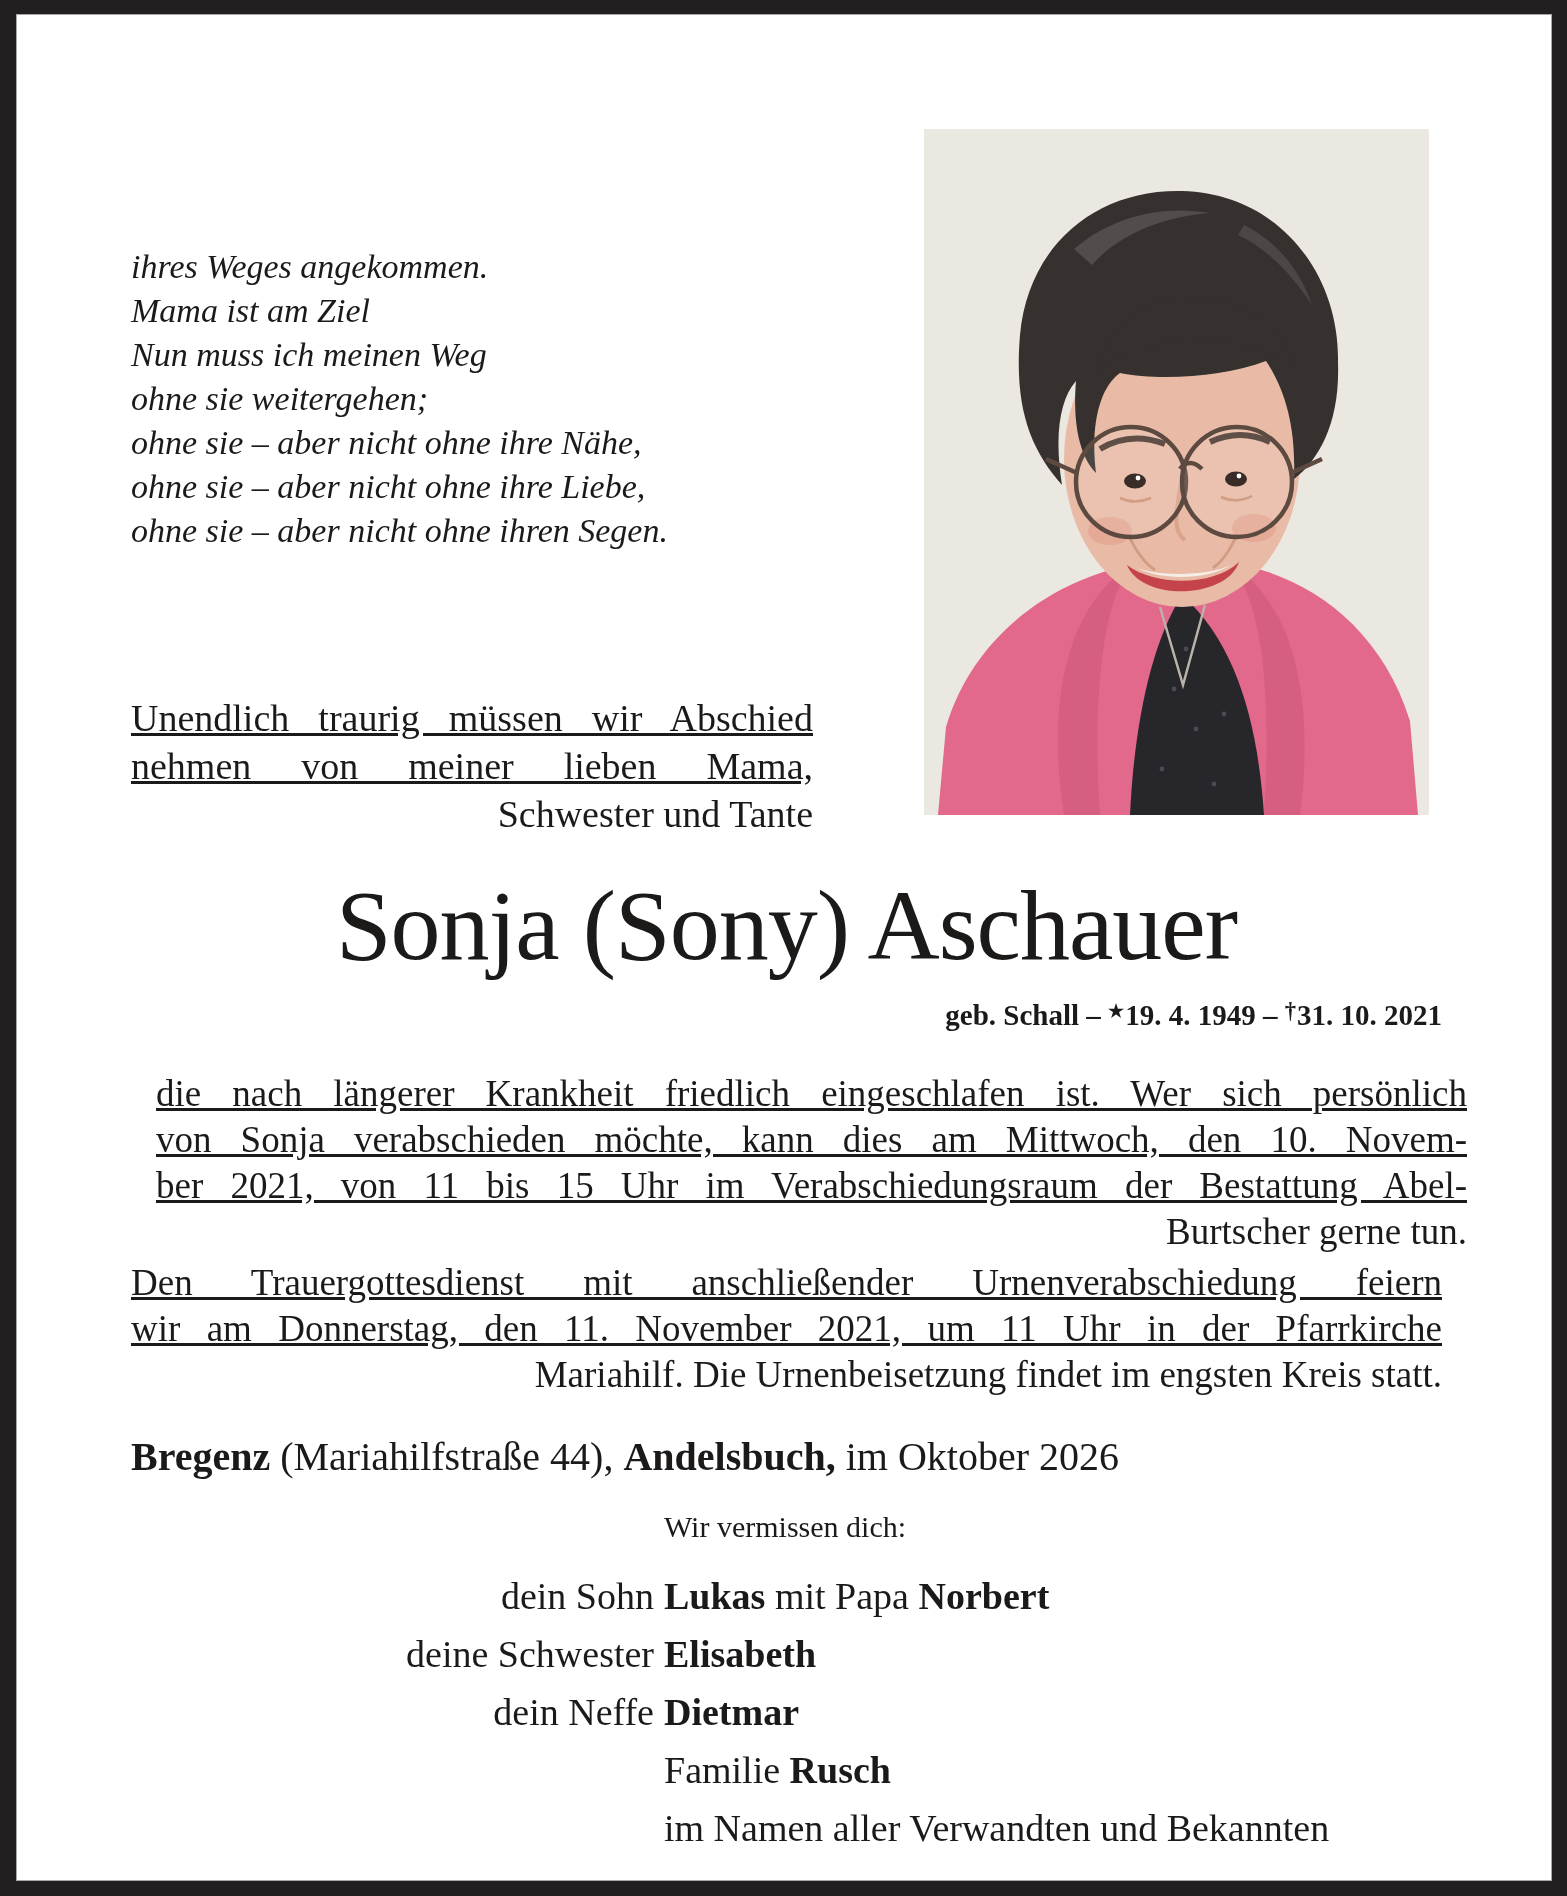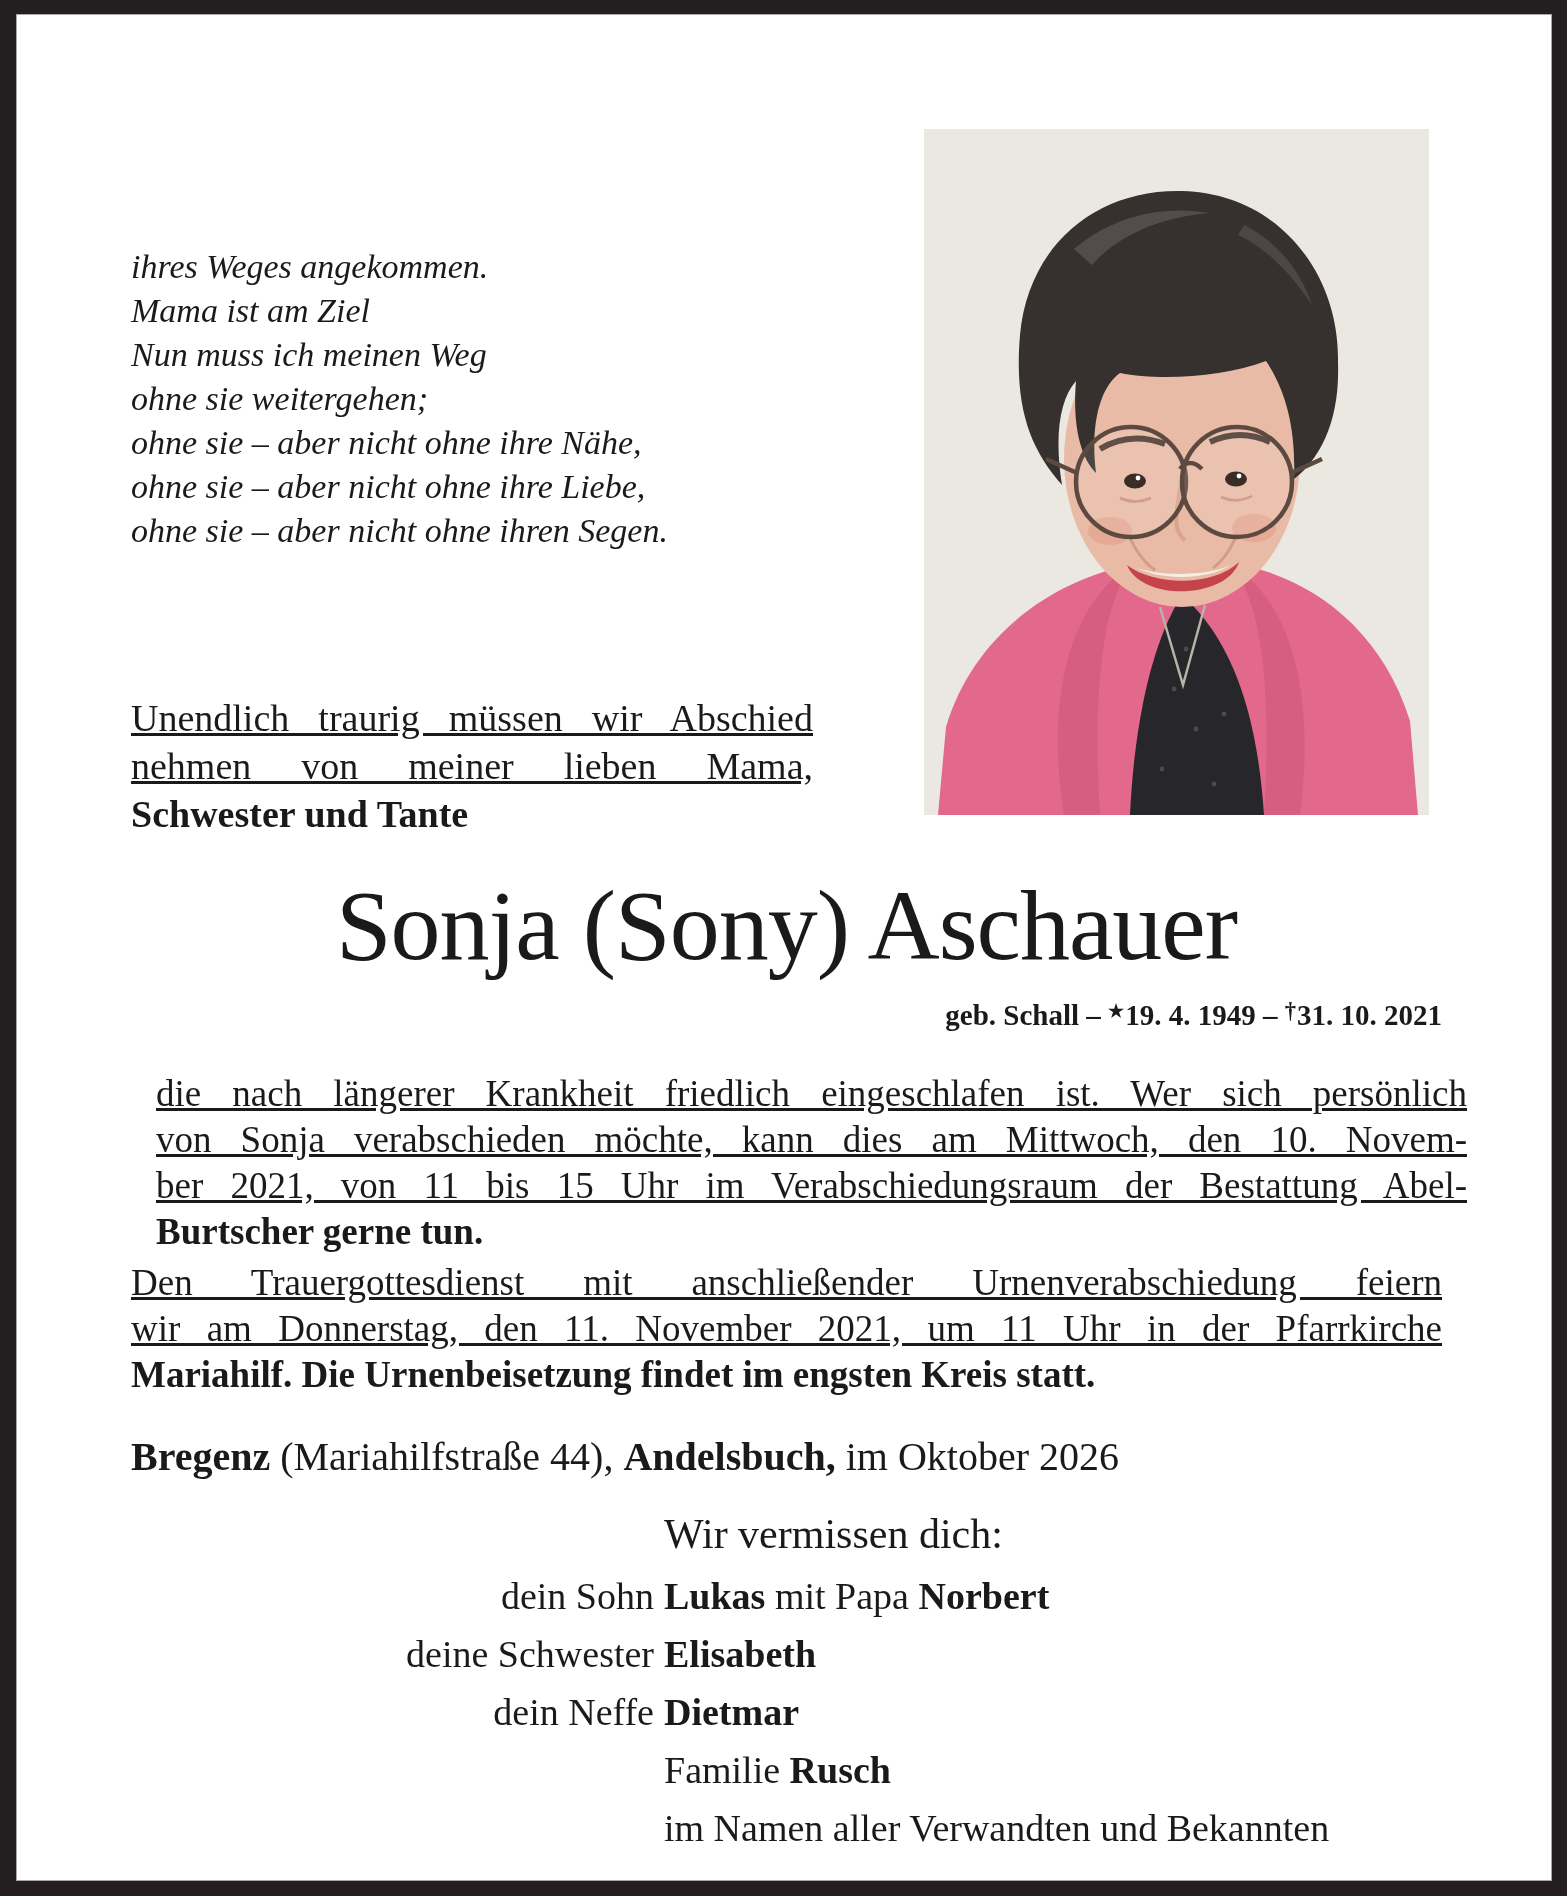--- a/index.html
+++ b/index.html
@@ -23,21 +23,21 @@
     border:1px solid #a9a7a4;
     overflow:hidden;
   }
   .abs{position:absolute;}
 
   
   .poem{left:114px;top:230px;font-style:italic;font-size:34px;line-height:44px;}
   
   .intro{left:114px;top:679px;width:682px;font-size:38px;line-height:48px;}
   .jline{text-align:justify;text-align-last:justify;white-space:nowrap;text-decoration:underline;}
-  .lline{text-align:left;white-space:nowrap;font-weight:bold;}
+  .lline{text-align:right;white-space:nowrap;}
 
   
   .photo{left:907px;top:114px;width:505px;height:686px;}
   .photo svg{display:block;width:100%;height:100%;}
 
   
   .headline{left:114px;top:858px;width:1311px;text-align:center;
             font-size:100px;line-height:1.05;letter-spacing:-1px;}
   .subtitle{left:114px;top:982px;width:1311px;text-align:right;
             font-size:29px;font-weight:700;line-height:1.2;}
@@ -47,21 +47,21 @@
   
   .para{left:114px;width:1311px;font-size:37px;line-height:46px;}
   .para1{top:1056px;margin-left:25px;}
   .para2{top:1245px;}
 
   
   .dateline{left:114px;top:1418px;width:1311px;font-size:40px;line-height:1.2;white-space:nowrap;}
   .bold{font-weight:700;text-align:right;}
 
   
-  .signoff-heading{left:647px;top:1494px;font-size:42px;line-height:1.2;}
+  .signoff-heading{left:647px;top:1494px;font-size:30px;line-height:1.2;}
   .signoff{left:114px;top:1545px;width:1360px;font-size:38px;}
   .srow{display:flex;line-height:44px;margin-top:14px;}
   .slabel{width:523px;text-align:right;flex:0 0 523px;}
   .sname{margin-left:10px;white-space:nowrap;}
 </style>
 </head>
 <body>
 
 <div class="page">
 

